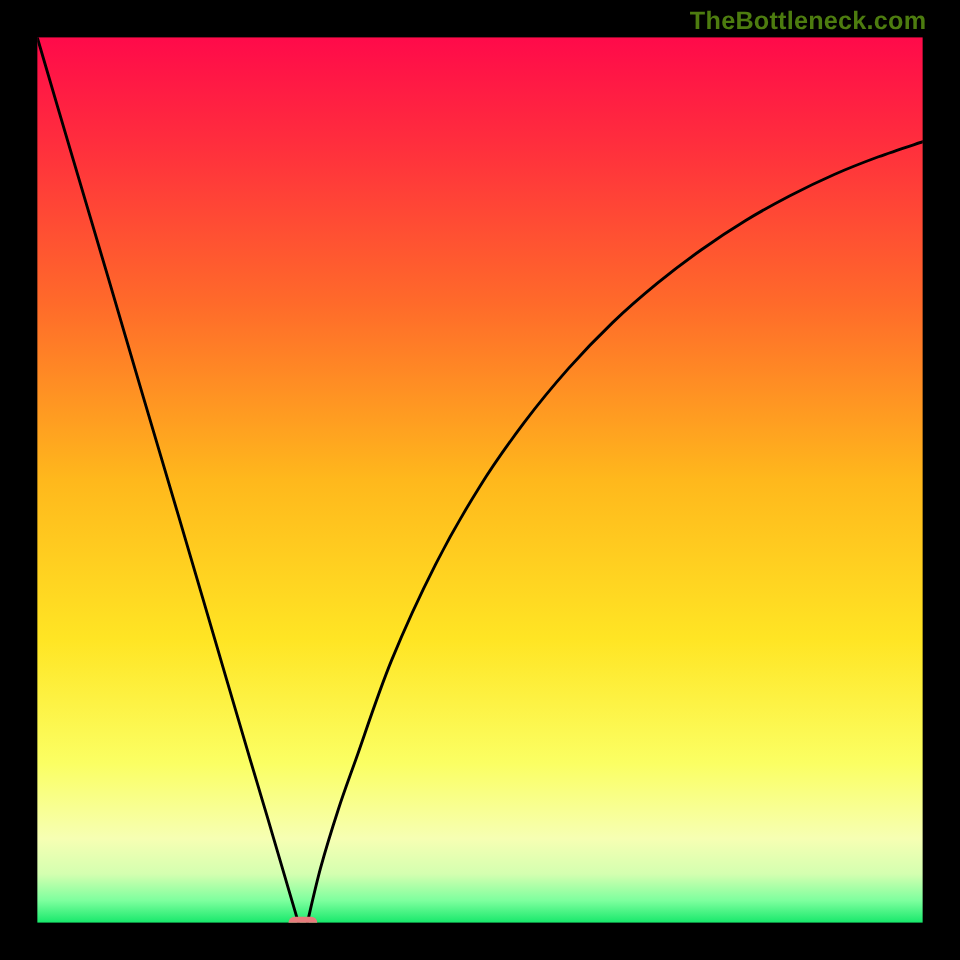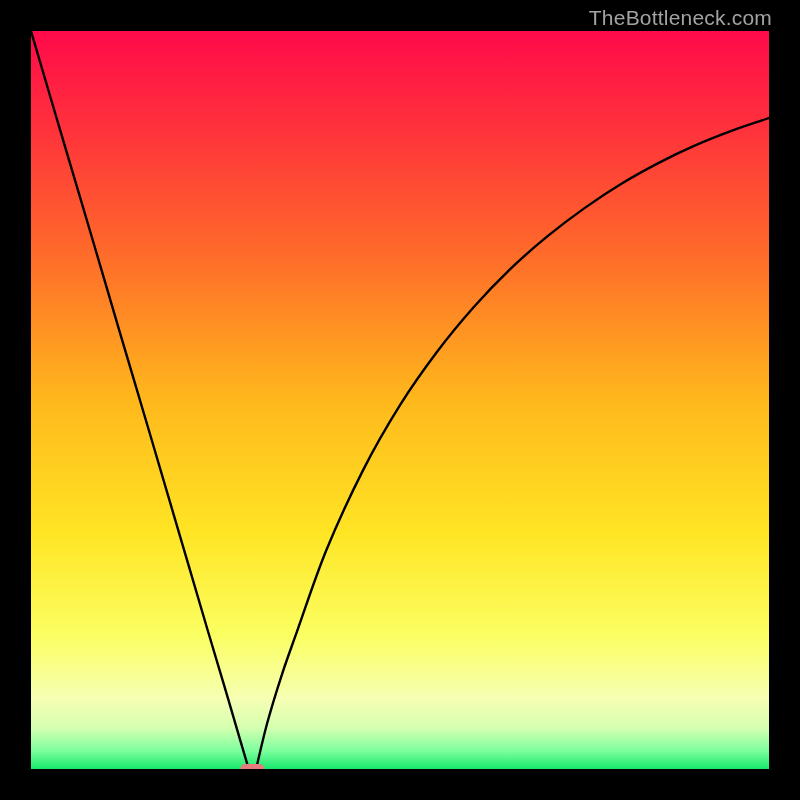--- a/index.html
+++ b/index.html
@@ -23,23 +23,23 @@
     position: absolute;
     left: 0;
     top: 0;
     width: 738px;
     height: 738px;
   }
   .watermark {
     position: absolute;
     top: 6px;
     right: 28px;
-    color: #a3a3a3;
+    color: #4d7c0f;
     font-size: 21px;
-    font-weight: 400;
+    font-weight: 700;
     letter-spacing: 0.2px;
     z-index: 5;
   }
   svg { display: block; }
 </style>
 </head>
 <body>
 
 <div class="watermark">TheBottleneck.com</div>
 

